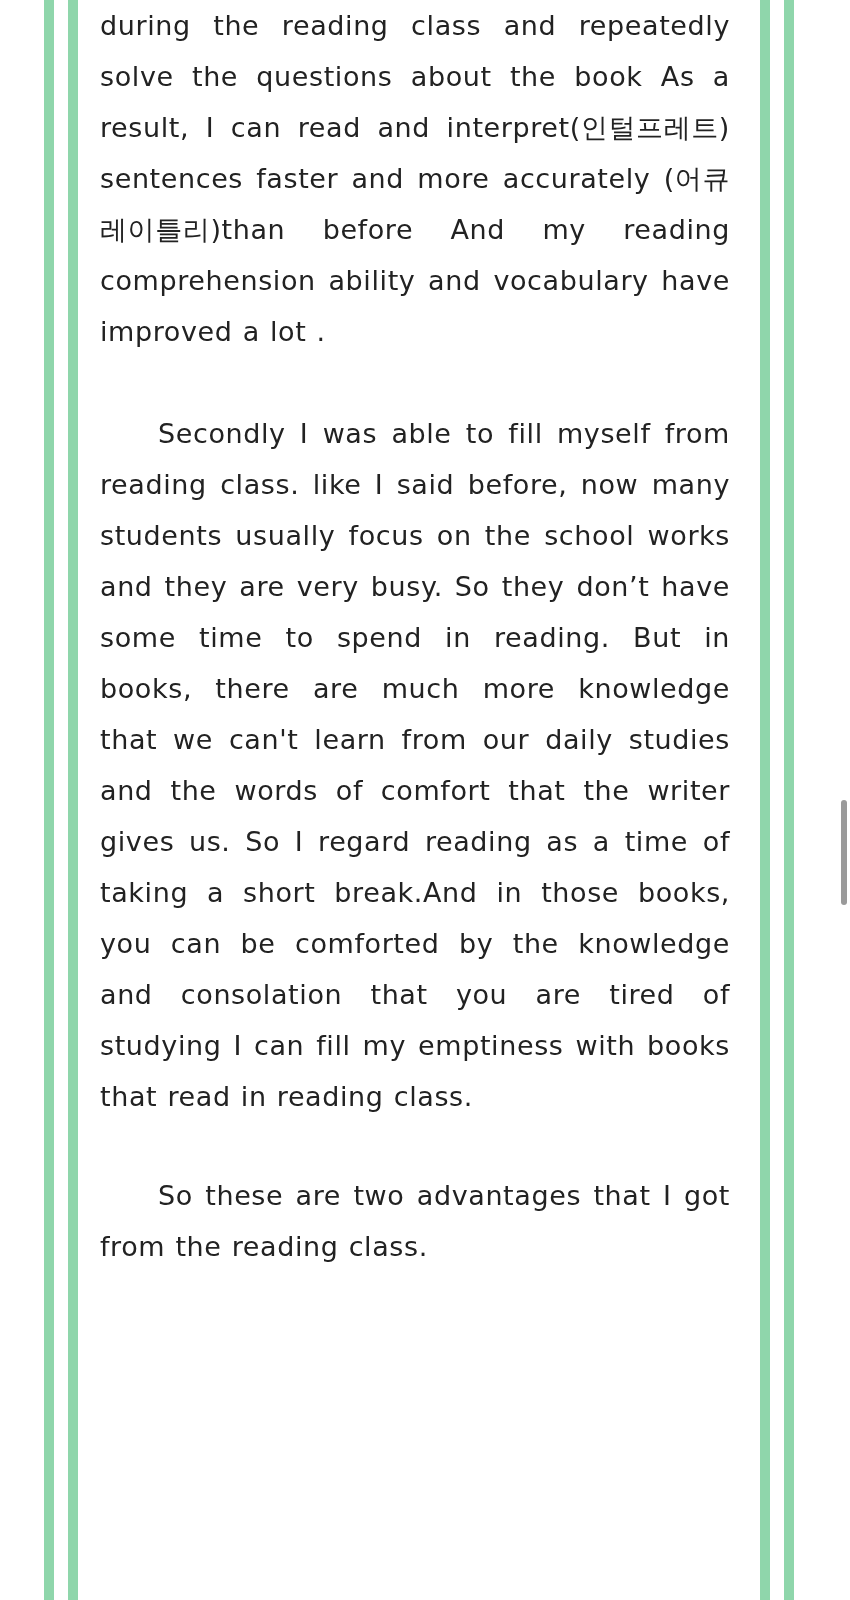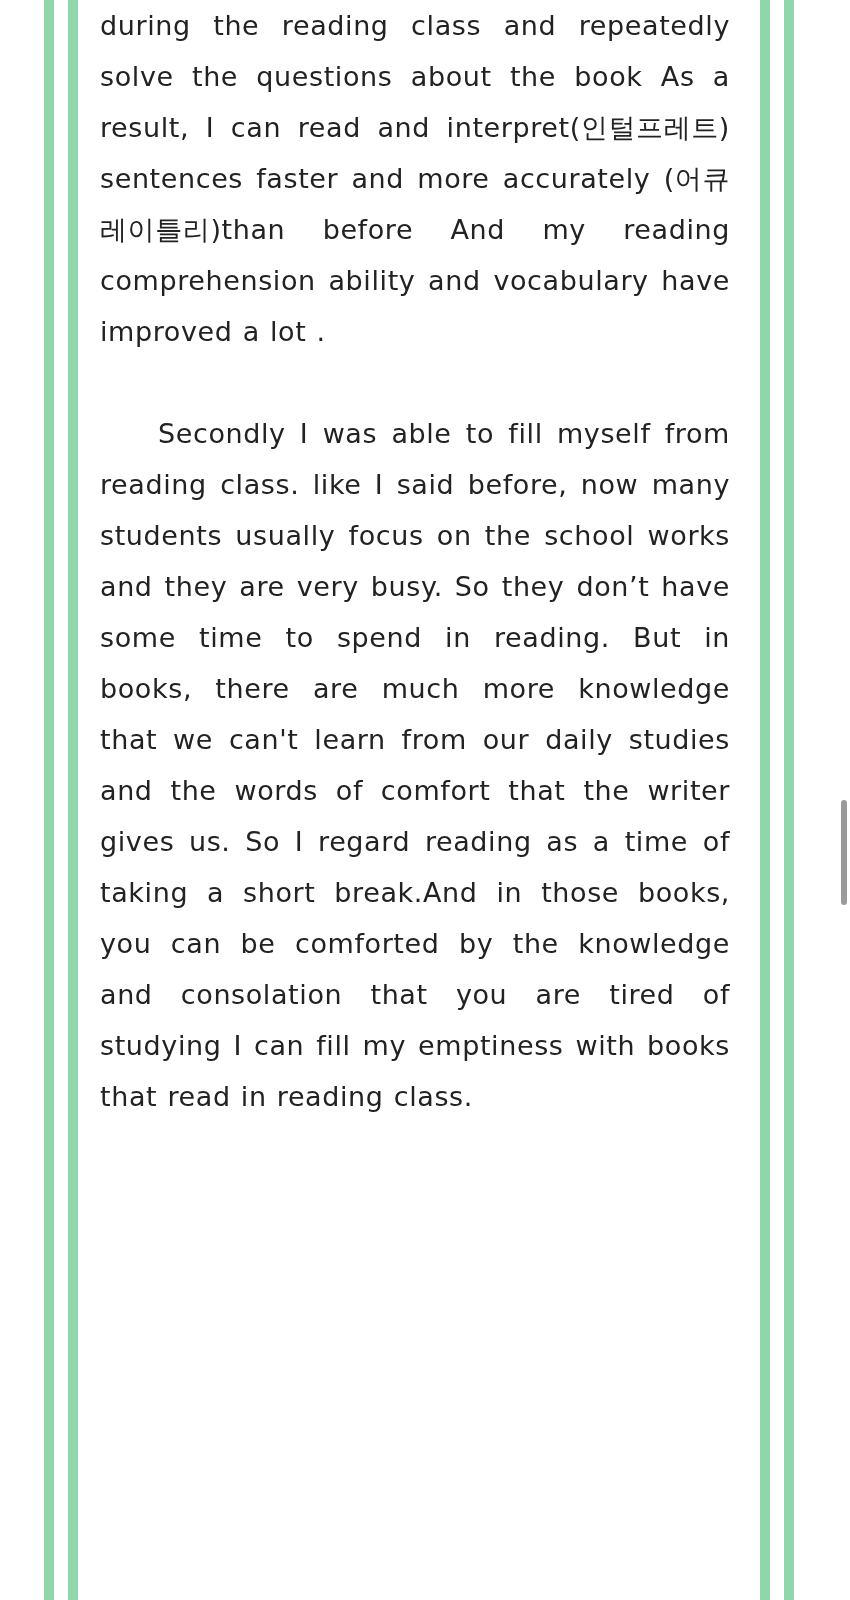--- a/index.html
+++ b/index.html
@@ -87,18 +87,19 @@
 <div class="page">
 
   <p class="paragraph">during the reading class and repeatedly solve the questions about the book As a result, I can read and interpret(인털프레트) sentences faster and more accurately (어큐레이틀리)than before And my reading comprehension ability and vocabulary have improved a lot .</p>
 
   <div class="gap"></div>
 
   <p class="paragraph indent">Secondly I was able to fill myself from reading class. like I said before, now many students usually focus on the school works and they are very busy. So they don’t have some time to spend in reading. But in books, there are much more knowledge that we can't learn from our daily studies and the words of comfort that the writer gives us. So I regard reading as a time of taking a short break.And in those books, you can be comforted by the knowledge and consolation that you are tired of studying I can fill my emptiness with books that read in reading class.</p>
 
   <div class="gap-small"></div>
 
+  <p class="paragraph indent">So these are two advantages that I got from the reading class.</p>
 
 </div>
 
 <div class="scrollbar-track">
   <div class="scrollbar-thumb"></div>
 </div>
 
 </body></html>

